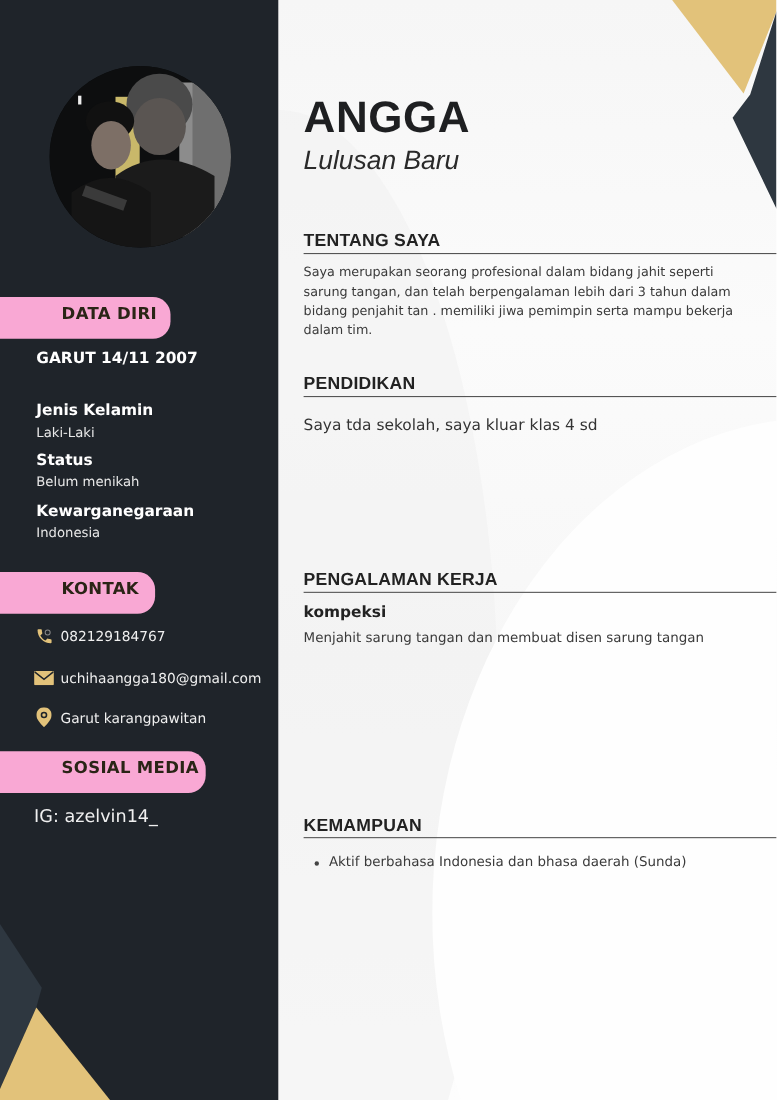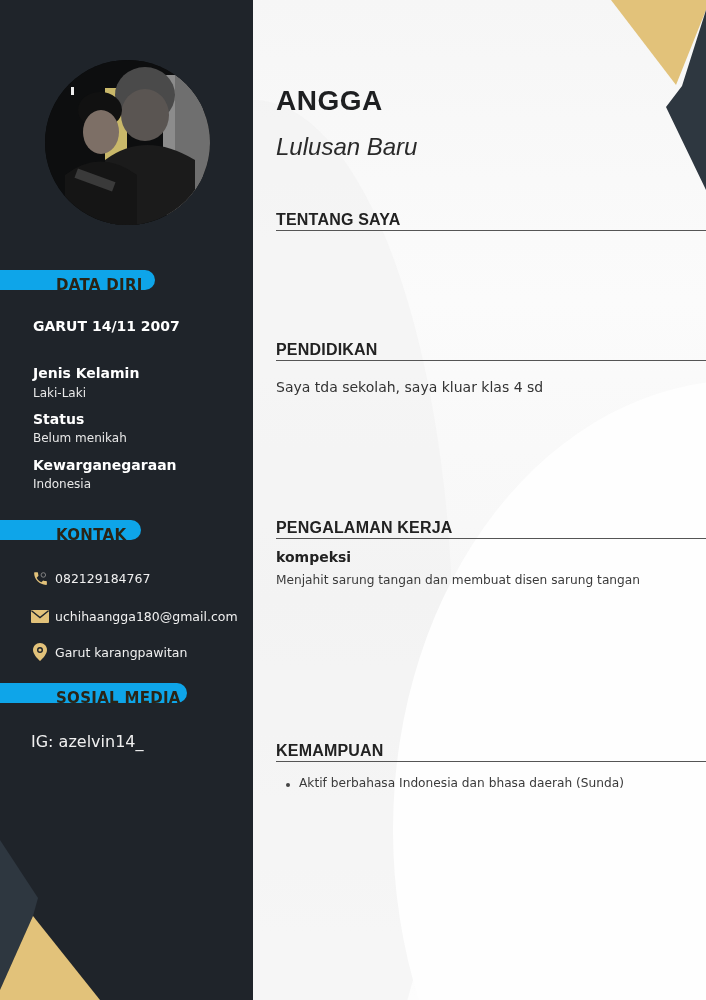--- a/index.html
+++ b/index.html
@@ -40,22 +40,22 @@
   .deco-bl { position: absolute; left: 0; bottom: 0; width: 120px; height: 180px; }
 
   .photo {
     position: absolute; left: 45px; top: 60px; width: 165px; height: 165px;
     border-radius: 50%;
     background: #0b0c0d;
     overflow: hidden;
   }
 
   .pill {
-    position: absolute; left: 0; height: 20px;
-    background: #0ea5e9;
+    position: absolute; left: 0; height: 38px;
+    background: #f9a8d4;
     border-radius: 0 16px 16px 0;
     color: #2a2416;
     font-weight: bold;
     font-size: 15px;
     line-height: 30px;
     letter-spacing: 0.3px;
   }
   .pill span { position: absolute; }
   .pill-datadiri { top: 270px; width: 155px; }
   .pill-datadiri span { left: 56px; }
@@ -73,21 +73,21 @@
   .fl-kw { top: 457px; } .fv-kw { top: 477px; }
 
   .contact { position: absolute; left: 31px; display: flex; align-items: center; gap: 6px; color: #f0f0f0; font-size: 12.5px; }
   .contact .ic { width: 18px; height: 16px; display: inline-flex; align-items: center; justify-content: center; }
   .ct-phone { top: 570px; }
   .ct-email { top: 608px; }
   .ct-addr { top: 644px; justify-content: center; }
   .social { position: absolute; left: 31px; top: 732px; color: #f0f0f0; font-size: 16px; }
 
   
-  .name { position: absolute; left: 276px; top: 85px; font-size: 28px; font-weight: bold; color: #1e1f21; letter-spacing: 0.5px; font-family: "Liberation Sans", sans-serif; text-align: center; }
+  .name { position: absolute; left: 276px; top: 85px; font-size: 40px; font-weight: bold; color: #1e1f21; letter-spacing: 0.5px; font-family: "Liberation Sans", sans-serif; text-align: center; }
   .role { position: absolute; left: 276px; top: 133px; font-size: 24px; font-style: italic; color: #2a2a2a; font-family: "Liberation Sans", sans-serif; }
 
   .section { position: absolute; left: 276px; right: 0; }
   .section h2 {
     font-size: 16px; font-weight: bold; color: #222;
     border-bottom: 1.5px solid #555;
     padding-bottom: 1px;
     letter-spacing: 0.2px;
     font-family: "Liberation Sans", sans-serif;
   }
@@ -192,20 +192,21 @@
       <polygon points="0,20 38,78 33,96 0,170" fill="#2e3740"></polygon>
       <polygon points="33,96 100,180 0,180 0,170" fill="#e2c27a"></polygon>
     </svg>
   </aside>
 
   <div class="name">ANGGA</div>
   <div class="role">Lulusan Baru</div>
 
   <section class="section sec-about">
     <h2>TENTANG SAYA</h2>
+    <p class="about-text">Saya merupakan seorang profesional dalam bidang jahit seperti sarung tangan, dan telah berpengalaman lebih dari 3 tahun dalam bidang penjahit tan . memiliki jiwa pemimpin serta mampu bekerja dalam tim.</p>
   </section>
 
   <section class="section sec-edu">
     <h2>PENDIDIKAN</h2>
     <p class="edu-text">Saya tda sekolah, saya kluar klas 4 sd</p>
   </section>
 
   <section class="section sec-work">
     <h2>PENGALAMAN KERJA</h2>
     <div class="job-title">kompeksi</div>

